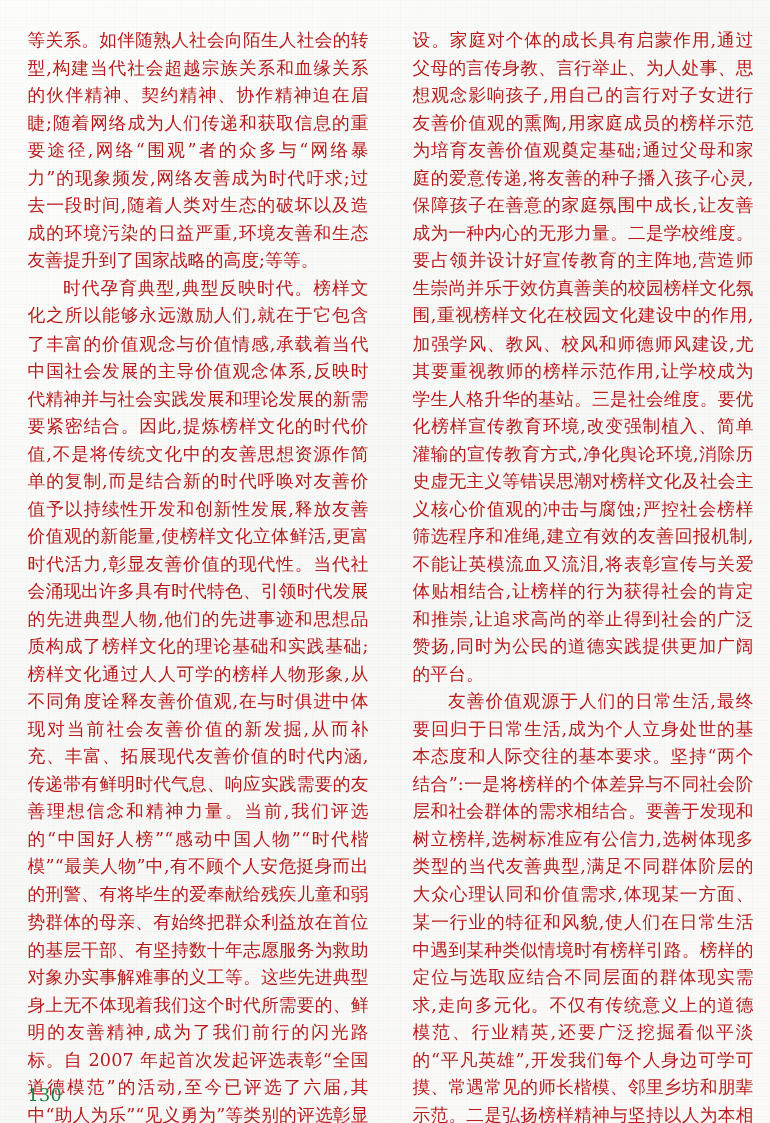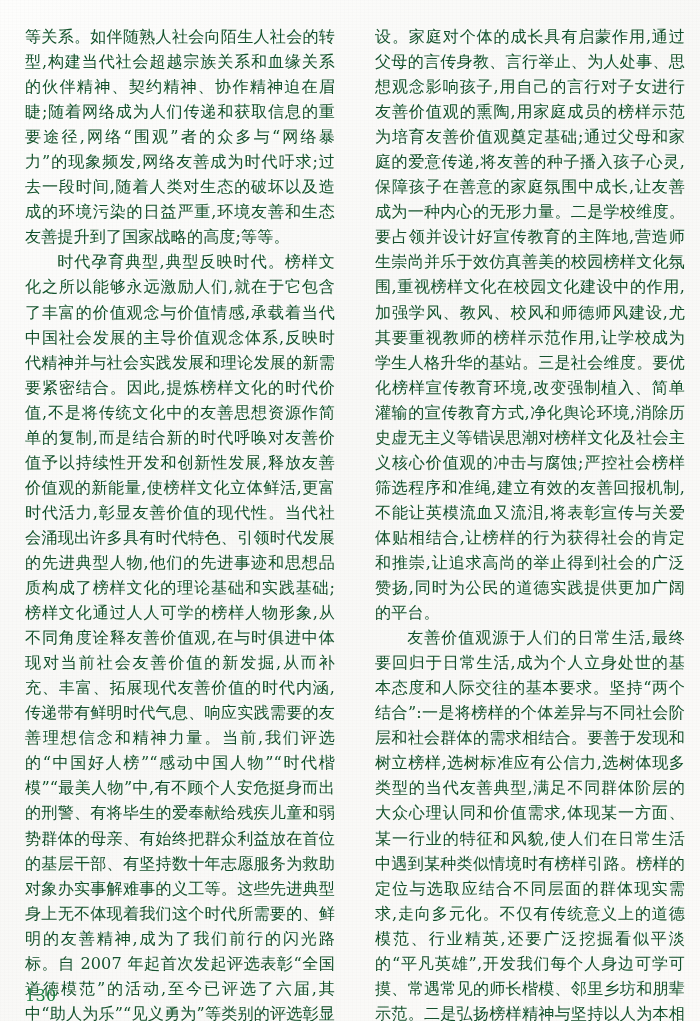--- a/index.html
+++ b/index.html
@@ -49,21 +49,21 @@
     overflow: hidden;
   }
   .col-left  { margin-left: 25px; }
   .col-gutter { width: 30px; flex: 0 0 30px; }
   .col-right { margin-left: 10px; }
 
   .para {
     margin: 0;
     font-size: 16.1px;
     line-height: 25.05px;
-    color: #14532d;
+    color: #b91c1c;
     text-align: justify;
     text-justify: inter-ideograph;
     letter-spacing: 0.1px;
     text-indent: 0;
     font-weight: 400;
     -webkit-font-smoothing: antialiased;
   }
   .para.indent { text-indent: 2em; }
 
   #page-number {

